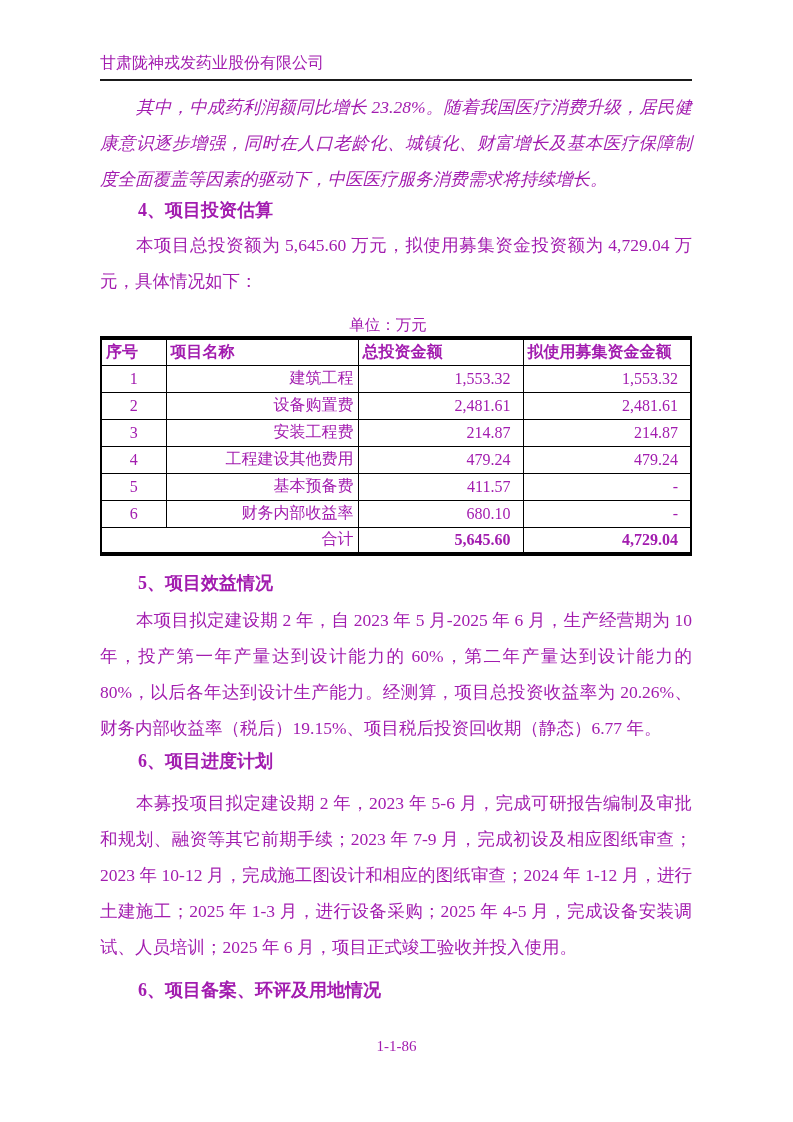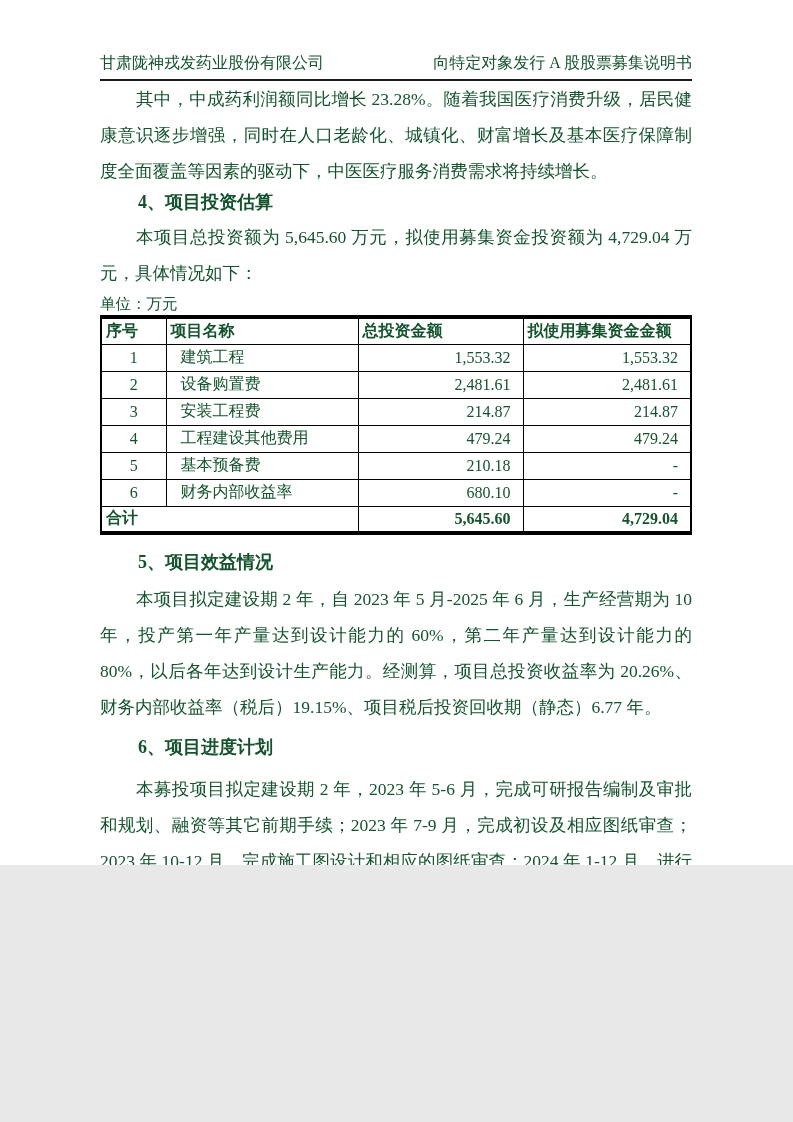--- a/index.html
+++ b/index.html
@@ -1,23 +1,23 @@
 <!DOCTYPE html>
 <html><head>
 <meta charset="utf-8">
 <style>
   * { margin: 0; padding: 0; box-sizing: border-box; }
   html, body { background: #e8e8e8; }
   .page {
     position: relative;
     width: 793px;
-    height: 865px;
+    height: 1122px;
     margin: 0 auto;
     background: #ffffff;
-    color: #14532d;
+    color: #a21caf;
     font-family: "Liberation Serif", "DejaVu Serif", serif;
     overflow: hidden;
   }
   .content { padding: 0 101px 0 100px; }
 
   .header {
     margin-top: 53px;
     display: flex;
     justify-content: space-between;
     align-items: flex-end;
@@ -26,84 +26,83 @@
     padding-bottom: 6px;
     border-bottom: 2px solid #1a1a1a;
   }
 
   p.body-text {
     font-size: 17.5px;
     line-height: 36px;
     text-align: justify;
     text-indent: 36px;
   }
-  .p-intro { text-indent: 0; }
+  .p-intro { margin-top: 8px; text-indent: 0; font-style: italic; }
   .p-sec4  { margin-top: 4px; }
   .p-sec5  { margin-top: 6px; }
   .p-sec6  { margin-top: 11px; line-height: 31px; }
   .p-sec7  { margin-top: 10px; text-indent: 30px; }
 
   h3.sec-heading {
     font-size: 18px;
     font-weight: bold;
     line-height: 26px;
     padding-left: 38px;
   }
   .h4 { margin-top: 0; }
   .h5 { margin-top: 14px; }
-  .h6 { margin-top: 9px; }
+  .h6 { margin-top: 2px; }
   .h7 { margin-top: 12px; }
 
   .unit-label {
-    margin-top: 2px;
+    margin-top: 15px;
     font-size: 15.5px;
     line-height: 22px;
-    text-align: left;
+    text-align: center;
     padding-right: 16px;
   }
 
   table.inv-table {
     width: 100%;
     border-collapse: collapse;
     border: 2px solid #000;
     border-top-width: 4px;
     border-bottom-width: 4px;
     font-size: 16px;
   }
   .inv-table th, .inv-table td {
     border: 1px solid #000;
     height: 27px;
     padding: 1px 4px;
     vertical-align: middle;
   }
   .inv-table th { font-weight: bold; text-align: left; }
   .inv-table td.c-serial { text-align: center; width: 65px; }
-  .inv-table td.c-name   { text-align: left; padding-left: 14px; width: 192px; }
+  .inv-table td.c-name   { text-align: right; padding-left: 14px; width: 192px; }
   .inv-table td.c-num    { text-align: right; padding-right: 12px; }
   .inv-table col.col-total  { width: 165px; }
-  .inv-table td.c-sum-label { text-align: left; font-weight: bold; margin-top: 9px; }
+  .inv-table td.c-sum-label { text-align: right; font-weight: normal; margin-top: 9px; }
   .inv-table td.bold { font-weight: bold; }
 
   .page-footer {
     position: absolute;
     left: 0; right: 0;
     top: 1038px;
     text-align: center;
     font-size: 15px;
   }
 </style>
 </head>
 <body>
 
 <div class="page">
   <div class="content">
 
     <div class="header">
       <span>甘肃陇神戎发药业股份有限公司</span>
-      <span>向特定对象发行 A 股股票募集说明书</span>
     </div>
 
     <p class="body-text p-intro">其中，中成药利润额同比增长 23.28%。随着我国医疗消费升级，居民健康意识逐步增强，同时在人口老龄化、城镇化、财富增长及基本医疗保障制度全面覆盖等因素的驱动下，中医医疗服务消费需求将持续增长。</p>
 
     <h3 class="sec-heading h4">4、项目投资估算</h3>
     <p class="body-text p-sec4">本项目总投资额为 5,645.60 万元，拟使用募集资金投资额为 4,729.04 万元，具体情况如下：</p>
 
     <div class="unit-label">单位：万元</div>
 
     <table class="inv-table">
@@ -142,21 +141,21 @@
         </tr>
         <tr>
           <td class="c-serial">4</td>
           <td class="c-name">工程建设其他费用</td>
           <td class="c-num">479.24</td>
           <td class="c-num">479.24</td>
         </tr>
         <tr>
           <td class="c-serial">5</td>
           <td class="c-name">基本预备费</td>
-          <td class="c-num">210.18</td>
+          <td class="c-num">411.57</td>
           <td class="c-num">-</td>
         </tr>
         <tr>
           <td class="c-serial">6</td>
           <td class="c-name">财务内部收益率</td>
           <td class="c-num">680.10</td>
           <td class="c-num">-</td>
         </tr>
         <tr>
           <td class="c-sum-label" colspan="2">合计</td>

